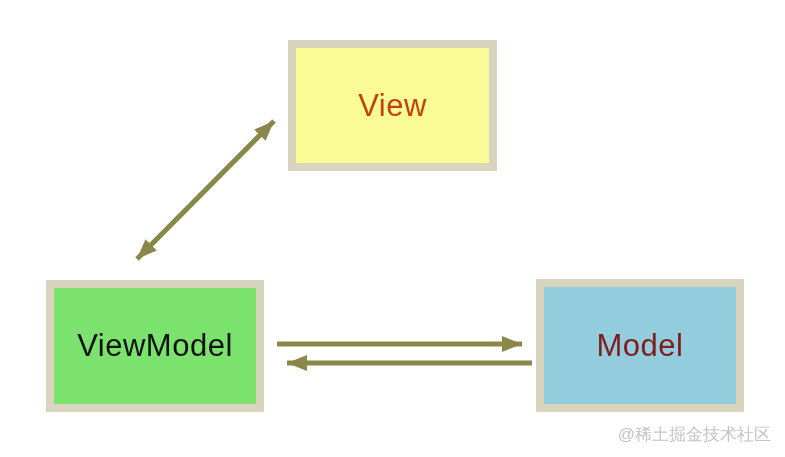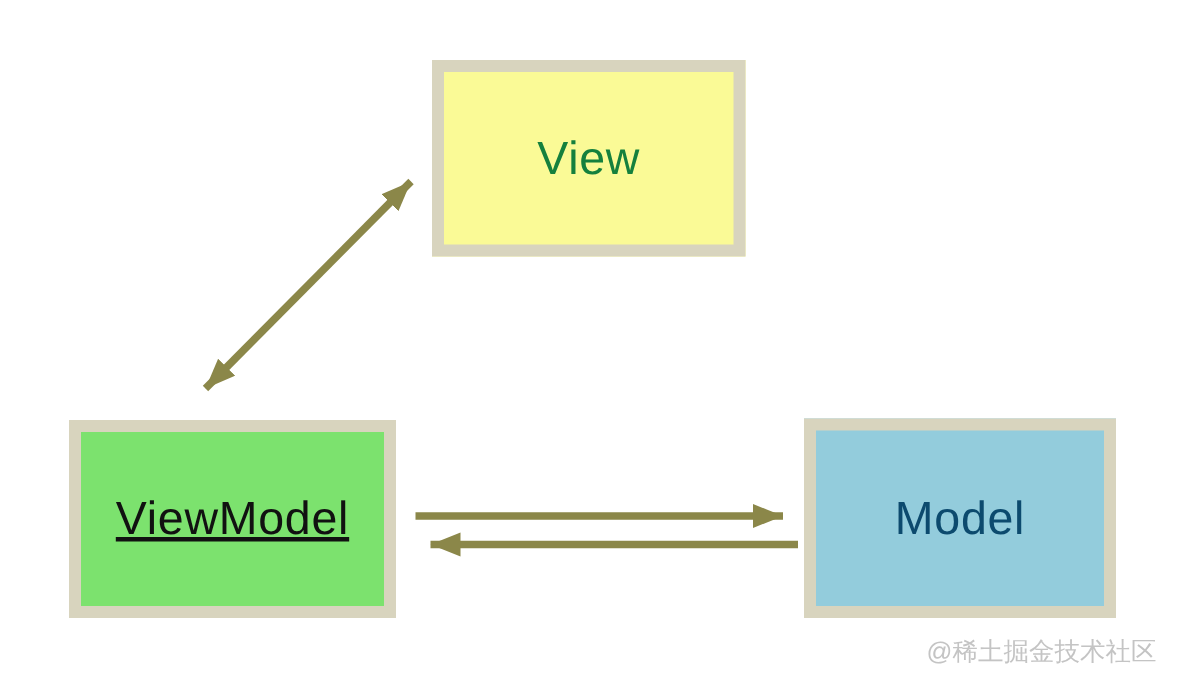--- a/index.html
+++ b/index.html
@@ -53,27 +53,27 @@
     <defs>
       <marker id="ah" markerUnits="userSpaceOnUse" markerWidth="22" markerHeight="18" refX="20" refY="8" orient="auto-start-reverse">
         <path d="M0,0 L20,8 L0,16 z" fill="#8b8749"></path>
       </marker>
     </defs>
     <line x1="137" y1="259" x2="274" y2="121" stroke-width="5" marker-start="url(#ah)" marker-end="url(#ah)" stroke="#8b8749"></line>
     <line x1="277" y1="344" x2="522" y2="344" stroke-width="5" marker-end="url(#ah)" stroke="#8b8749"></line>
     <line x1="532" y1="363" x2="287" y2="363" stroke-width="5" marker-end="url(#ah)" stroke="#8b8749"></line>
   </svg>
 
-  <div class="node node-view" style="background-color: rgb(250, 250, 150); border-color: rgb(216, 212, 190); color: #15803d; text-align: center;">
+  <div class="node node-view" style="background-color: rgb(250, 250, 150); border-color: rgb(216, 212, 190); color: #c2410c; text-align: center;">
     <span>View</span>
   </div>
 
-  <div class="node node-viewmodel" style="background-color: rgb(124, 226, 110); border-color: rgb(216, 212, 190); color: rgb(17, 17, 17); text-decoration: underline;">
+  <div class="node node-viewmodel" style="background-color: rgb(124, 226, 110); border-color: rgb(216, 212, 190); color: rgb(17, 17, 17);">
     <span>ViewModel</span>
   </div>
 
-  <div class="node node-model" style="background-color: rgb(147, 204, 220); border-color: rgb(216, 212, 190); color: #0c4a6e;">
+  <div class="node node-model" style="background-color: rgb(147, 204, 220); border-color: rgb(216, 212, 190); color: #7f1d1d;">
     <span>Model</span>
   </div>
 
   <div class="watermark" style="color: rgb(196, 196, 196); margin-top: 42px;">@稀土掘金技术社区</div>
 
 </div>
 
 </body></html>

